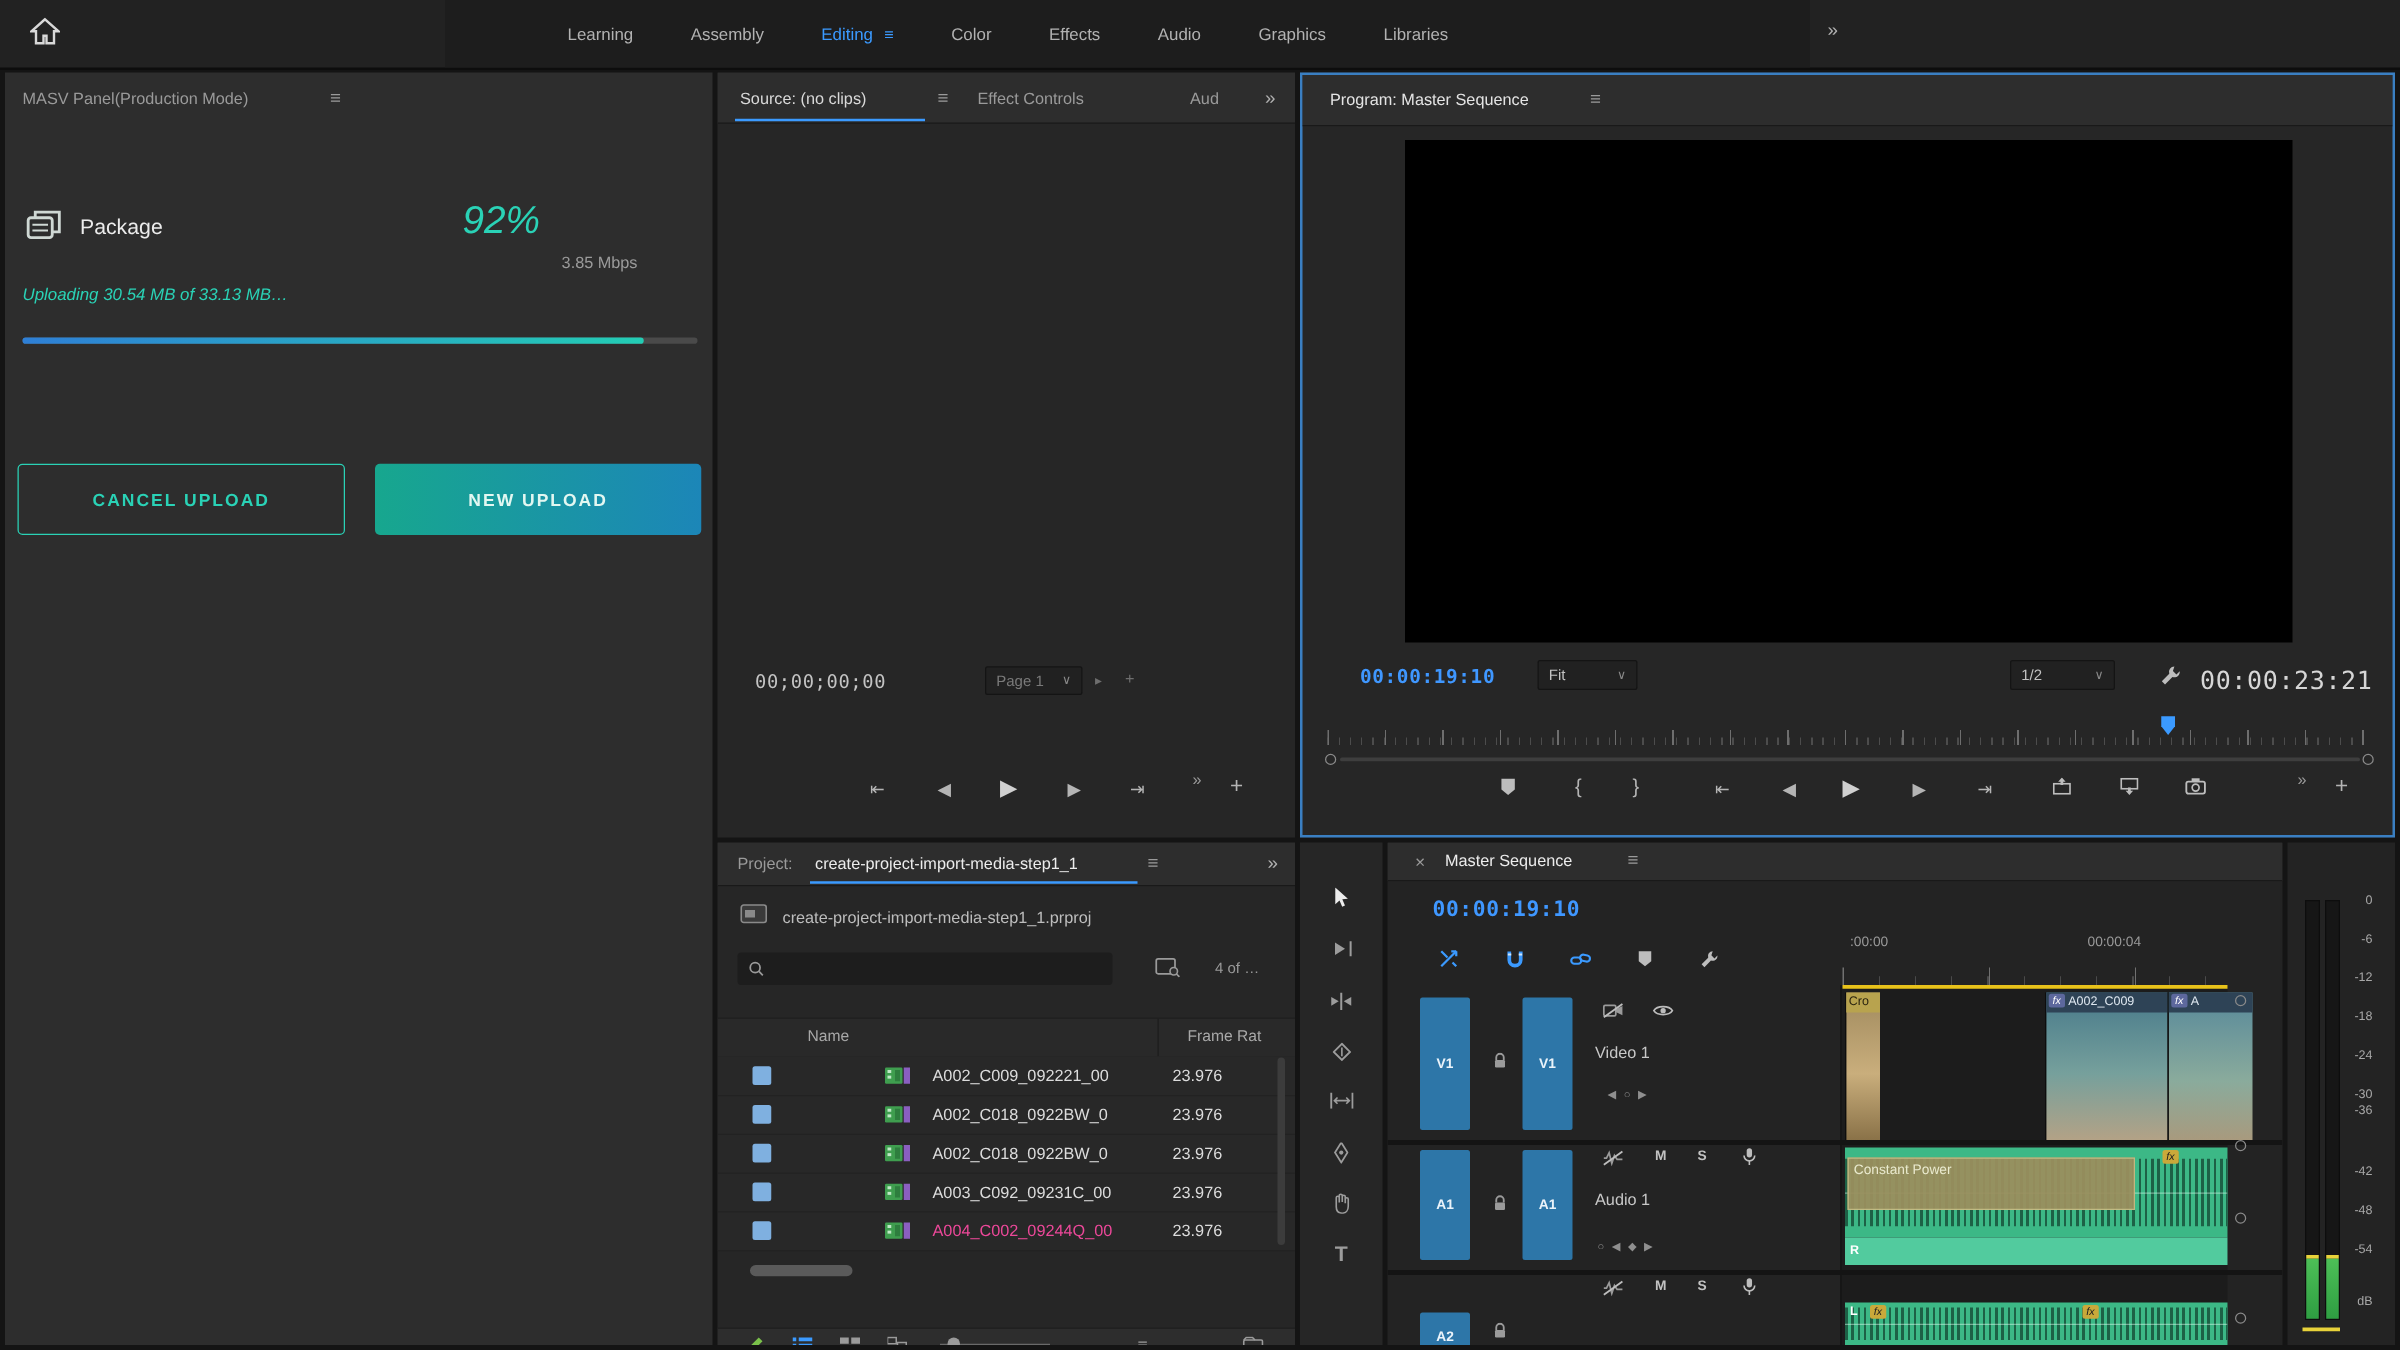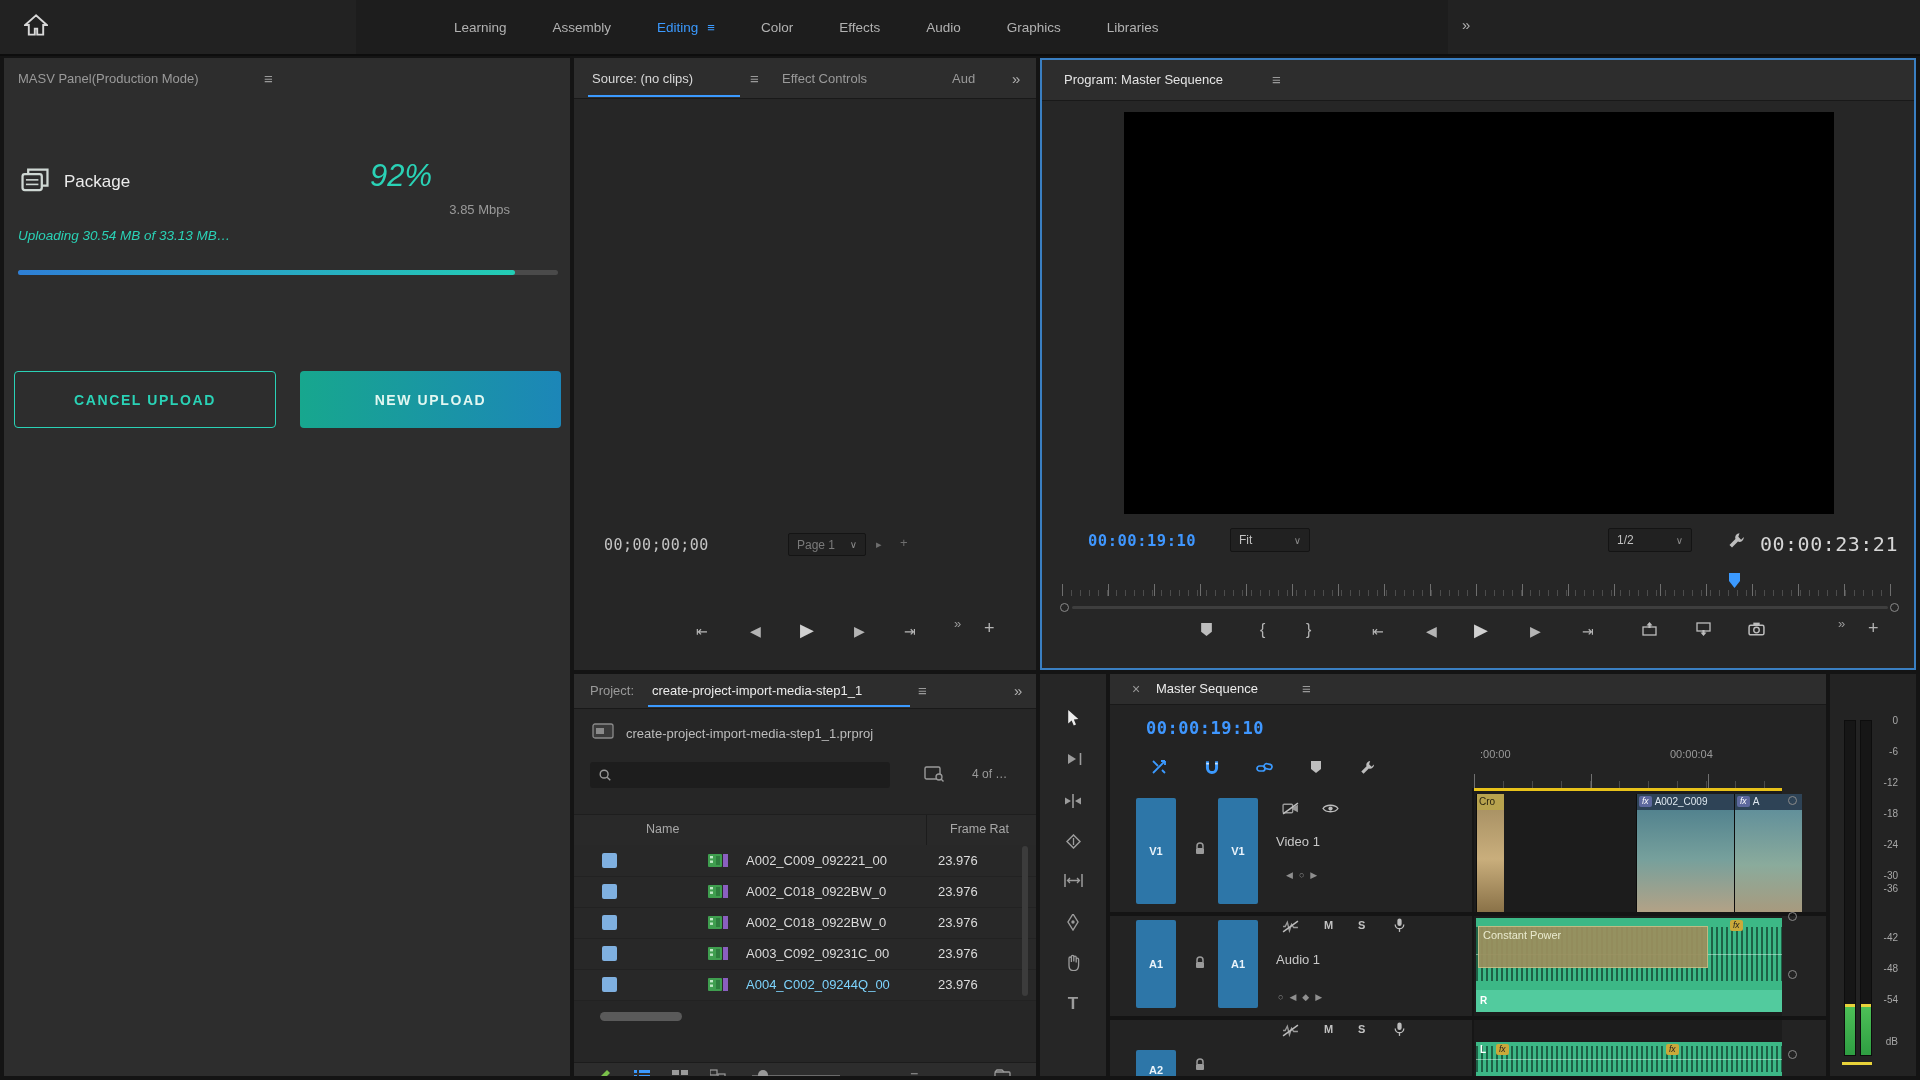--- a/index.html
+++ b/index.html
@@ -301,21 +301,21 @@
         <span class="a" style="left:28px;top:8px;width:15px;height:15px;background:#7fb0e0;border-radius:2px;"></span>
         <span class="a" style="left:134px;top:8px;">
             <svg width="21" height="15" viewBox="0 0 21 15">
               <rect x="0" y="1" width="14" height="13" rx="1" fill="#3f9e4f"></rect>
               <rect x="2" y="3" width="3" height="2.4" fill="#bfe8c6"></rect>
               <rect x="2" y="7.5" width="3" height="2.4" fill="#bfe8c6"></rect>
               <rect x="8" y="3" width="4" height="9" fill="#2e7e3e"></rect>
               <rect x="15" y="1" width="5" height="13" fill="#8a5fc0"></rect>
             </svg>
           </span>
-        <span class="a" style="left:172px;top:8px;color:#7dd3fc;">A004_C002_09244Q_00</span>
+        <span class="a" style="left:172px;top:8px;color:#ec4899;">A004_C002_09244Q_00</span>
         <span class="a" style="left:364px;top:8px;color:#dcdcdc;">23.976</span>
       </div>
     </div>
 
     <div class="a" style="left:26px;top:338px;width:82px;height:9px;background:#5a5a5a;border-radius:5px;"></div>
     <div class="a" style="left:448px;top:172px;width:6px;height:150px;background:#3c3c3c;border-radius:3px;"></div>
 
     <div class="a" style="left:0;top:388px;width:462px;height:30px;background:#2d2d2d;border-top:1px solid #1c1c1c;">
       <span class="a" style="left:22px;top:6px;">
           <svg width="15" height="15" viewBox="0 0 15 15">

